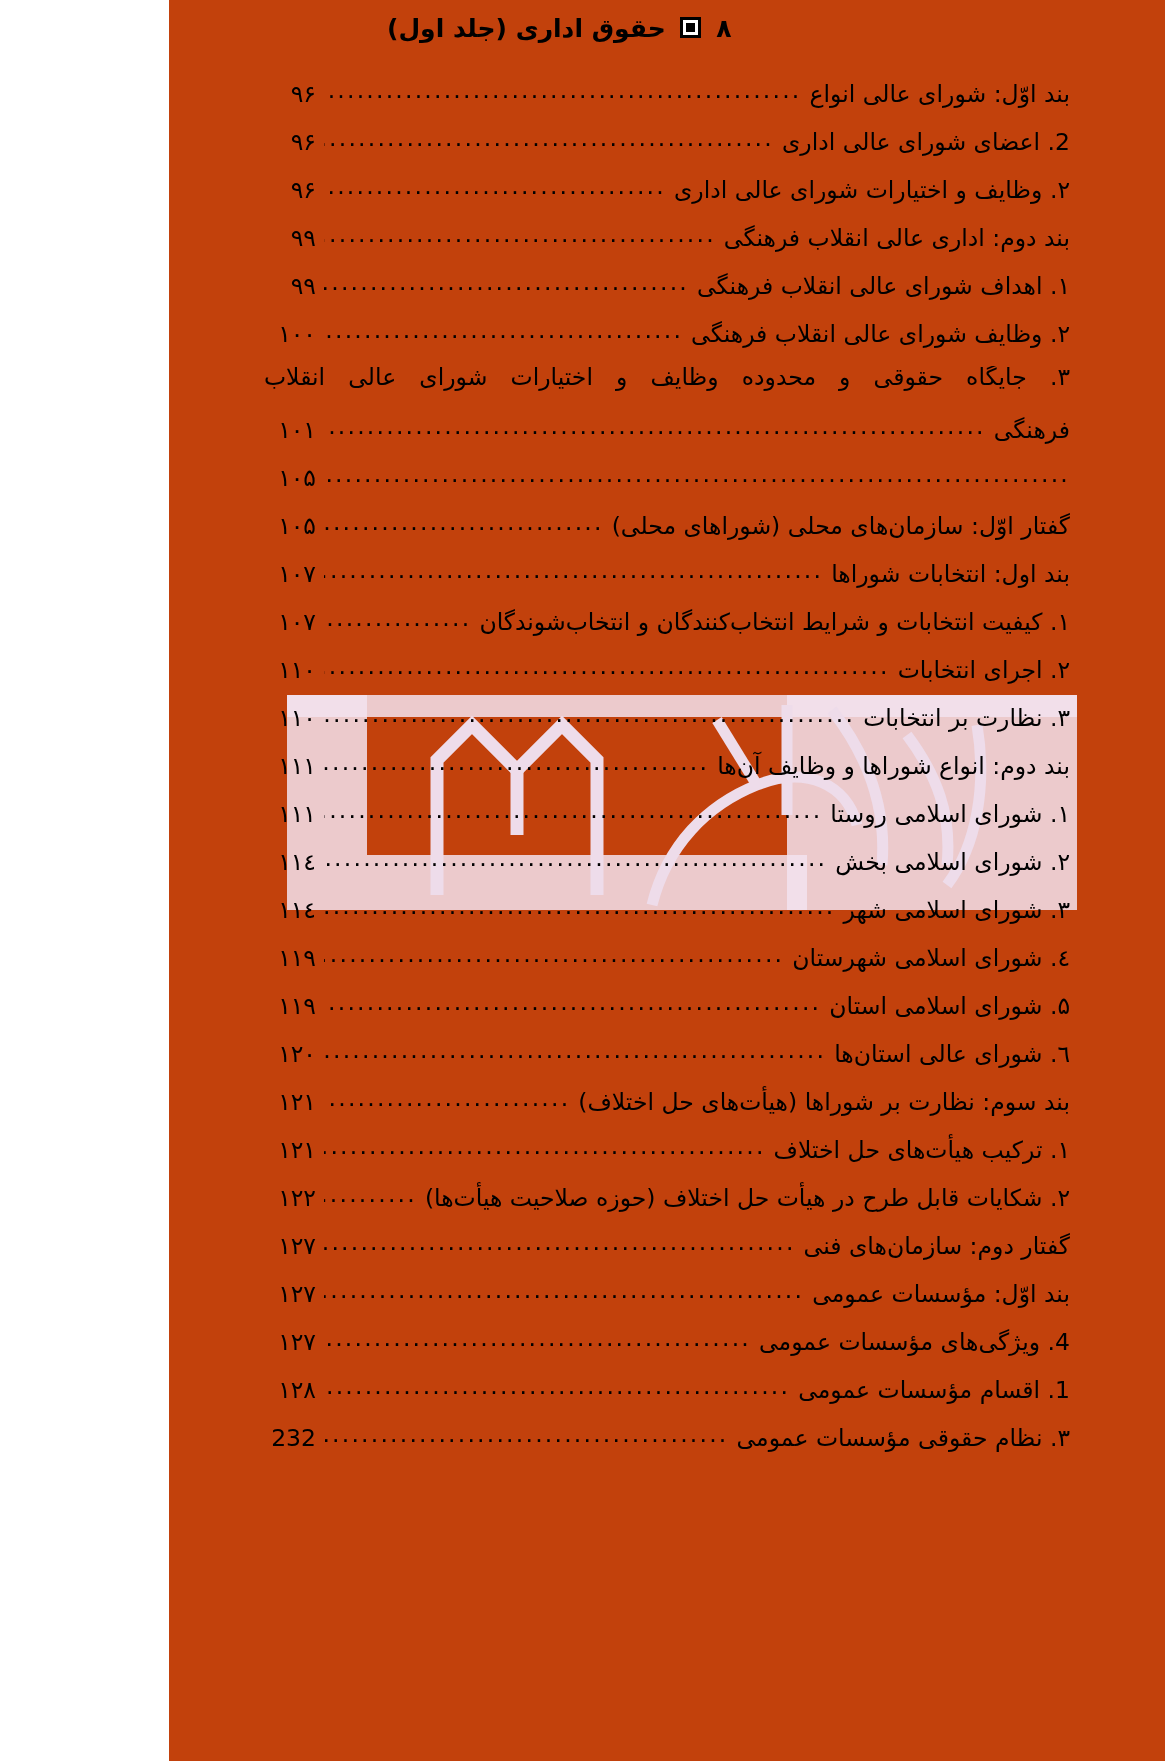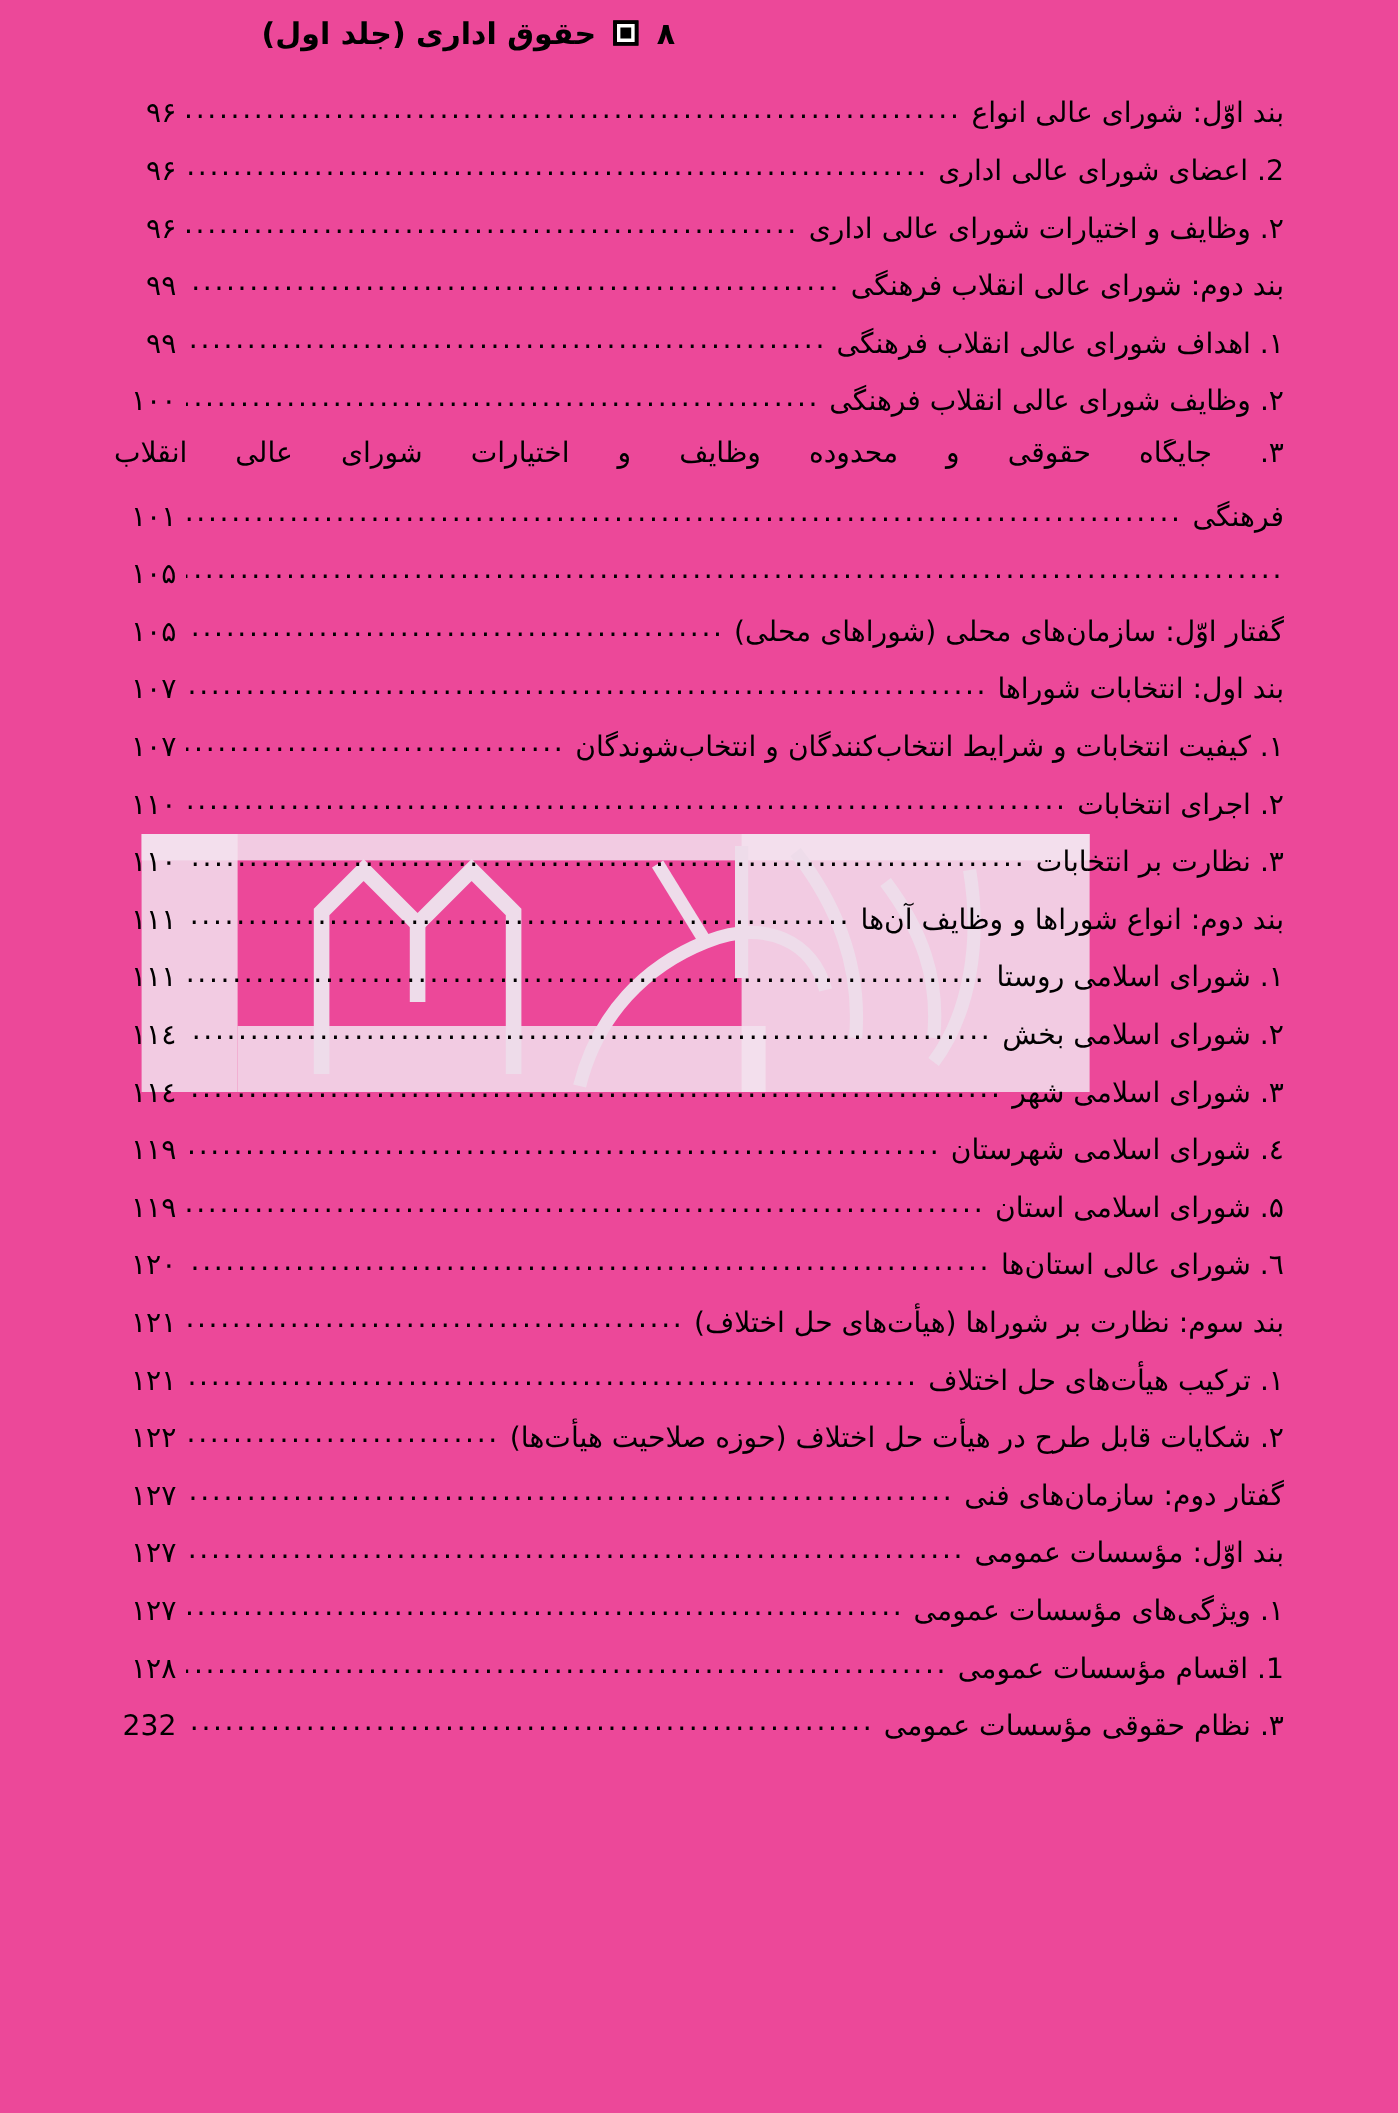--- a/index.html
+++ b/index.html
@@ -5,23 +5,23 @@
   html, body {
     margin: 0;
     padding: 0;
     background: #ffffff;
   }
   body {
     font-family: "DejaVu Sans", "Liberation Sans", sans-serif;
   }
   .page {
     position: relative;
-    width: 1165px;
+    width: 996px;
     height: 1761px;
-    background: #ec4899;
+    background: #c2410c;
     overflow: hidden;
     direction: rtl;
   }
 
   
   .watermark {
     position: absolute;
     left: 118px;
     top: 665px;
     width: 790px;
@@ -176,21 +176,21 @@
         <span class="toc-title">2. اعضای شورای عالی اداری</span>
         <span class="toc-dots"></span>
         <span class="toc-page">۹۶</span>
       </div>
       <div class="toc-line indent1">
         <span class="toc-title">۲. وظایف و اختیارات شورای عالی اداری</span>
         <span class="toc-dots"></span>
         <span class="toc-page">۹۶</span>
       </div>
       <div class="toc-line">
-        <span class="toc-title">بند دوم: شورای عالی انقلاب فرهنگی</span>
+        <span class="toc-title">بند دوم: اداری عالی انقلاب فرهنگی</span>
         <span class="toc-dots"></span>
         <span class="toc-page">۹۹</span>
       </div>
       <div class="toc-line indent1">
         <span class="toc-title">۱. اهداف شورای عالی انقلاب فرهنگی</span>
         <span class="toc-dots"></span>
         <span class="toc-page">۹۹</span>
       </div>
       <div class="toc-line indent1">
         <span class="toc-title">۲. وظایف شورای عالی انقلاب فرهنگی</span>
@@ -288,21 +288,21 @@
         <span class="toc-title">گفتار دوم: سازمان‌های فنی</span>
         <span class="toc-dots"></span>
         <span class="toc-page">۱۲۷</span>
       </div>
       <div class="toc-line">
         <span class="toc-title">بند اوّل: مؤسسات عمومی</span>
         <span class="toc-dots"></span>
         <span class="toc-page">۱۲۷</span>
       </div>
       <div class="toc-line indent1">
-        <span class="toc-title">۱. ویژگی‌های مؤسسات عمومی</span>
+        <span class="toc-title">4. ویژگی‌های مؤسسات عمومی</span>
         <span class="toc-dots"></span>
         <span class="toc-page">۱۲۷</span>
       </div>
       <div class="toc-line indent1">
         <span class="toc-title">1. اقسام مؤسسات عمومی</span>
         <span class="toc-dots"></span>
         <span class="toc-page">۱۲۸</span>
       </div>
       <div class="toc-line indent1">
         <span class="toc-title">۳. نظام حقوقی مؤسسات عمومی</span>

